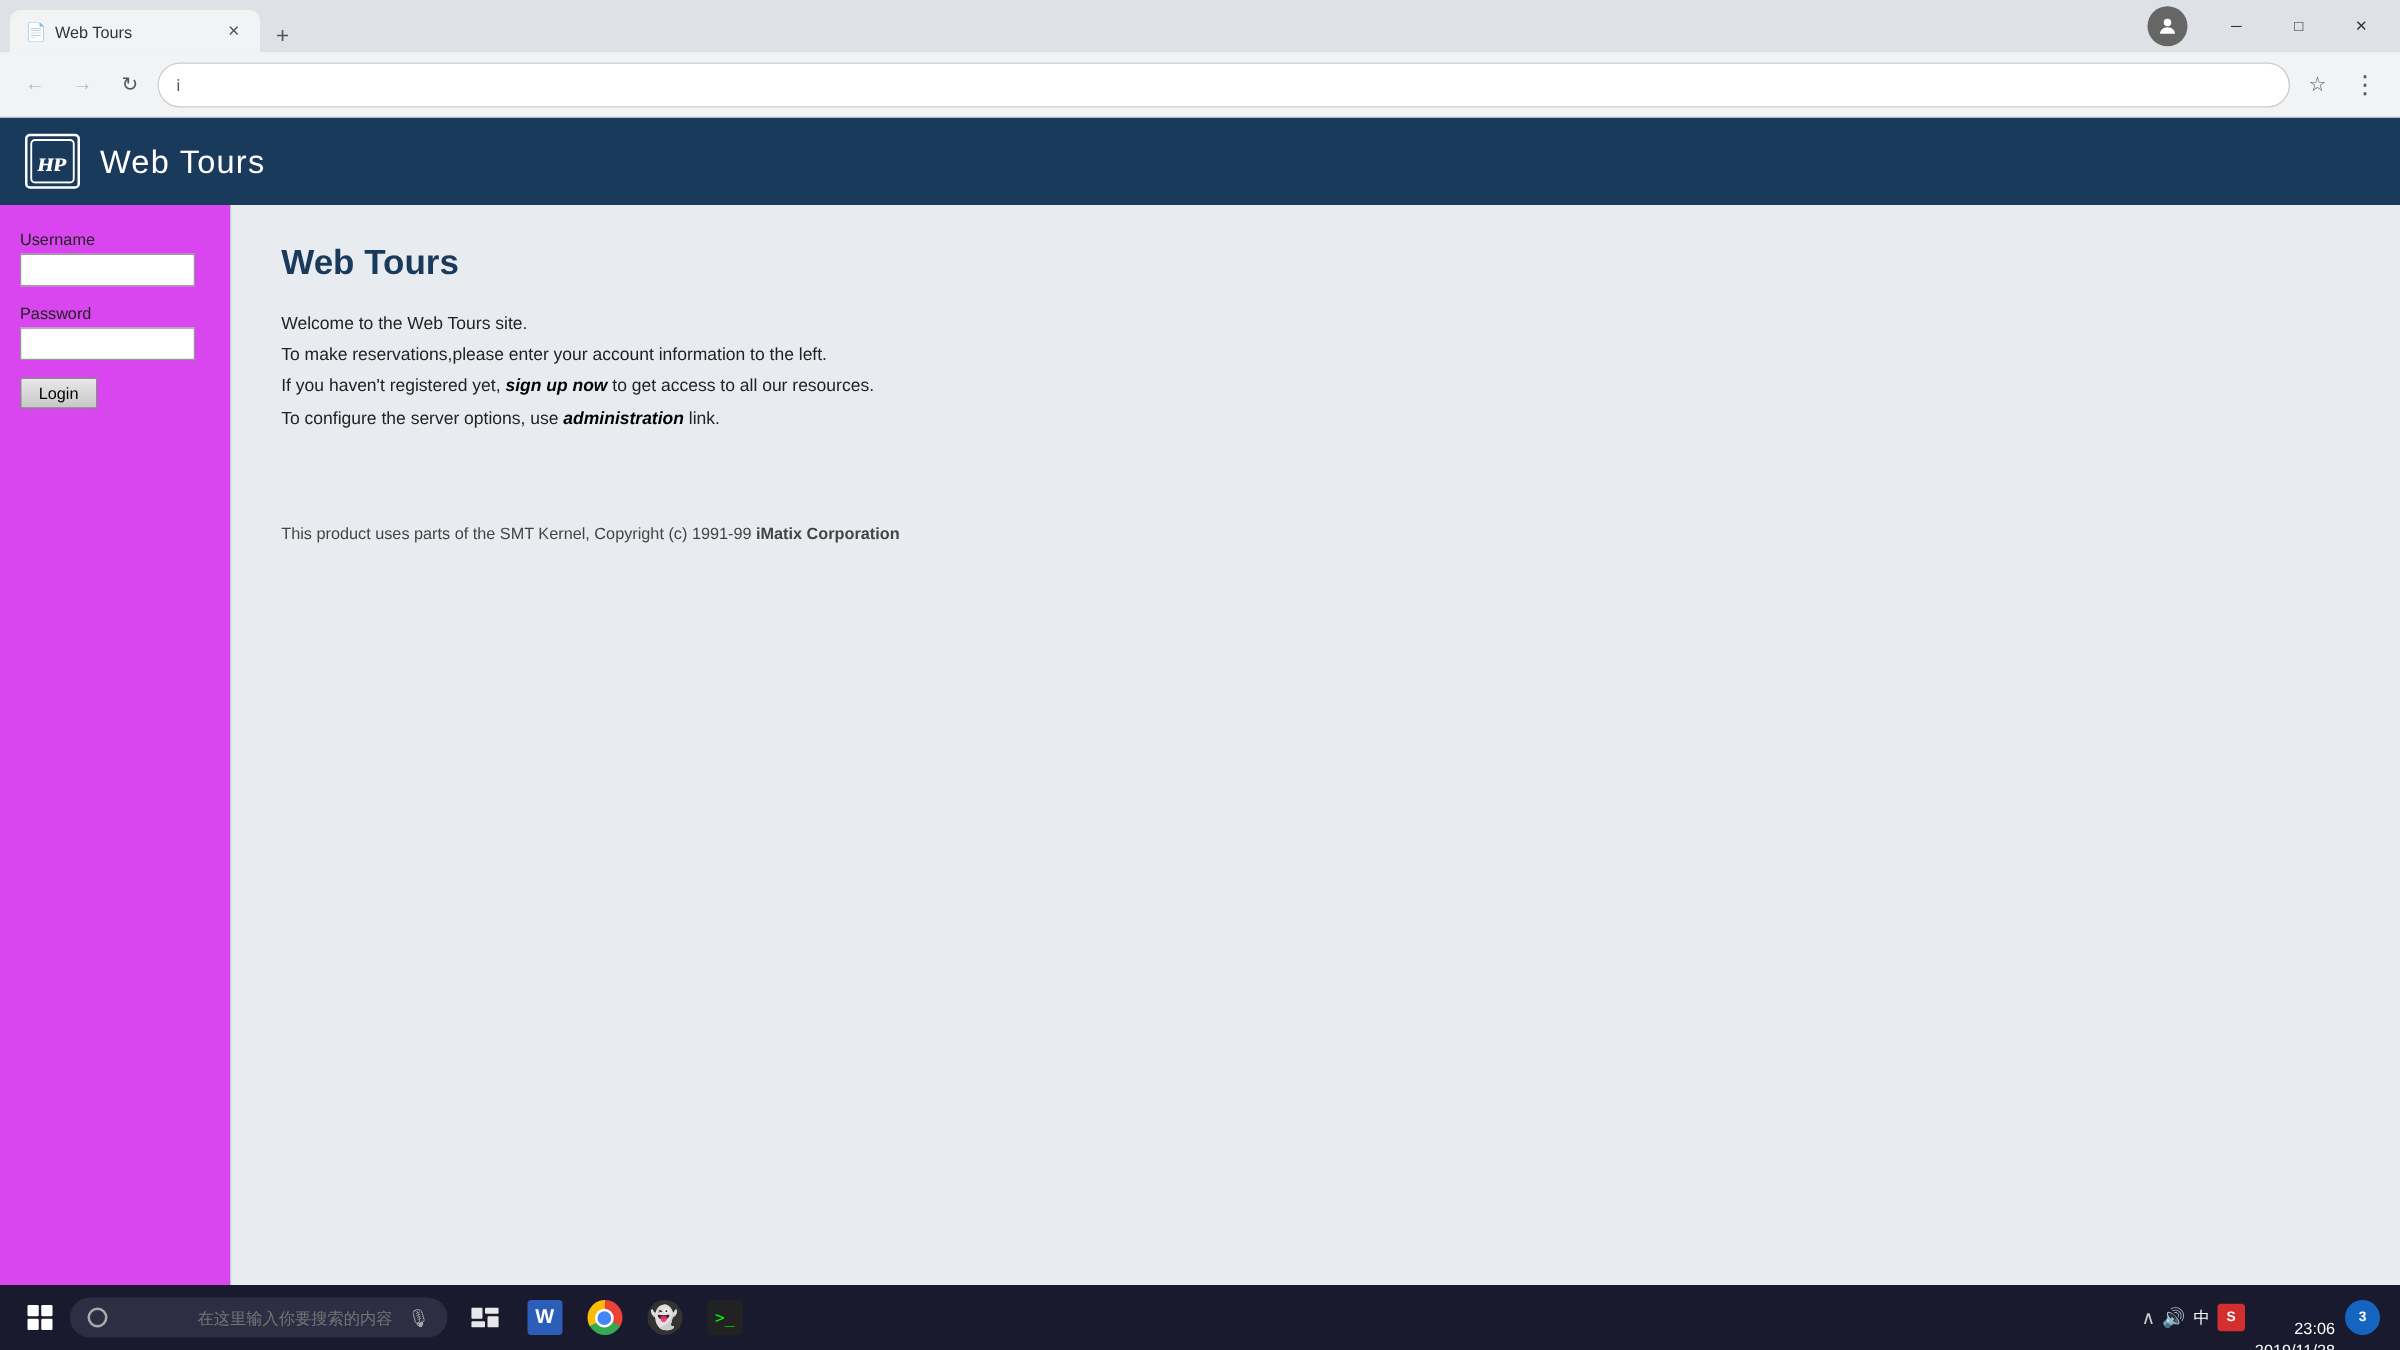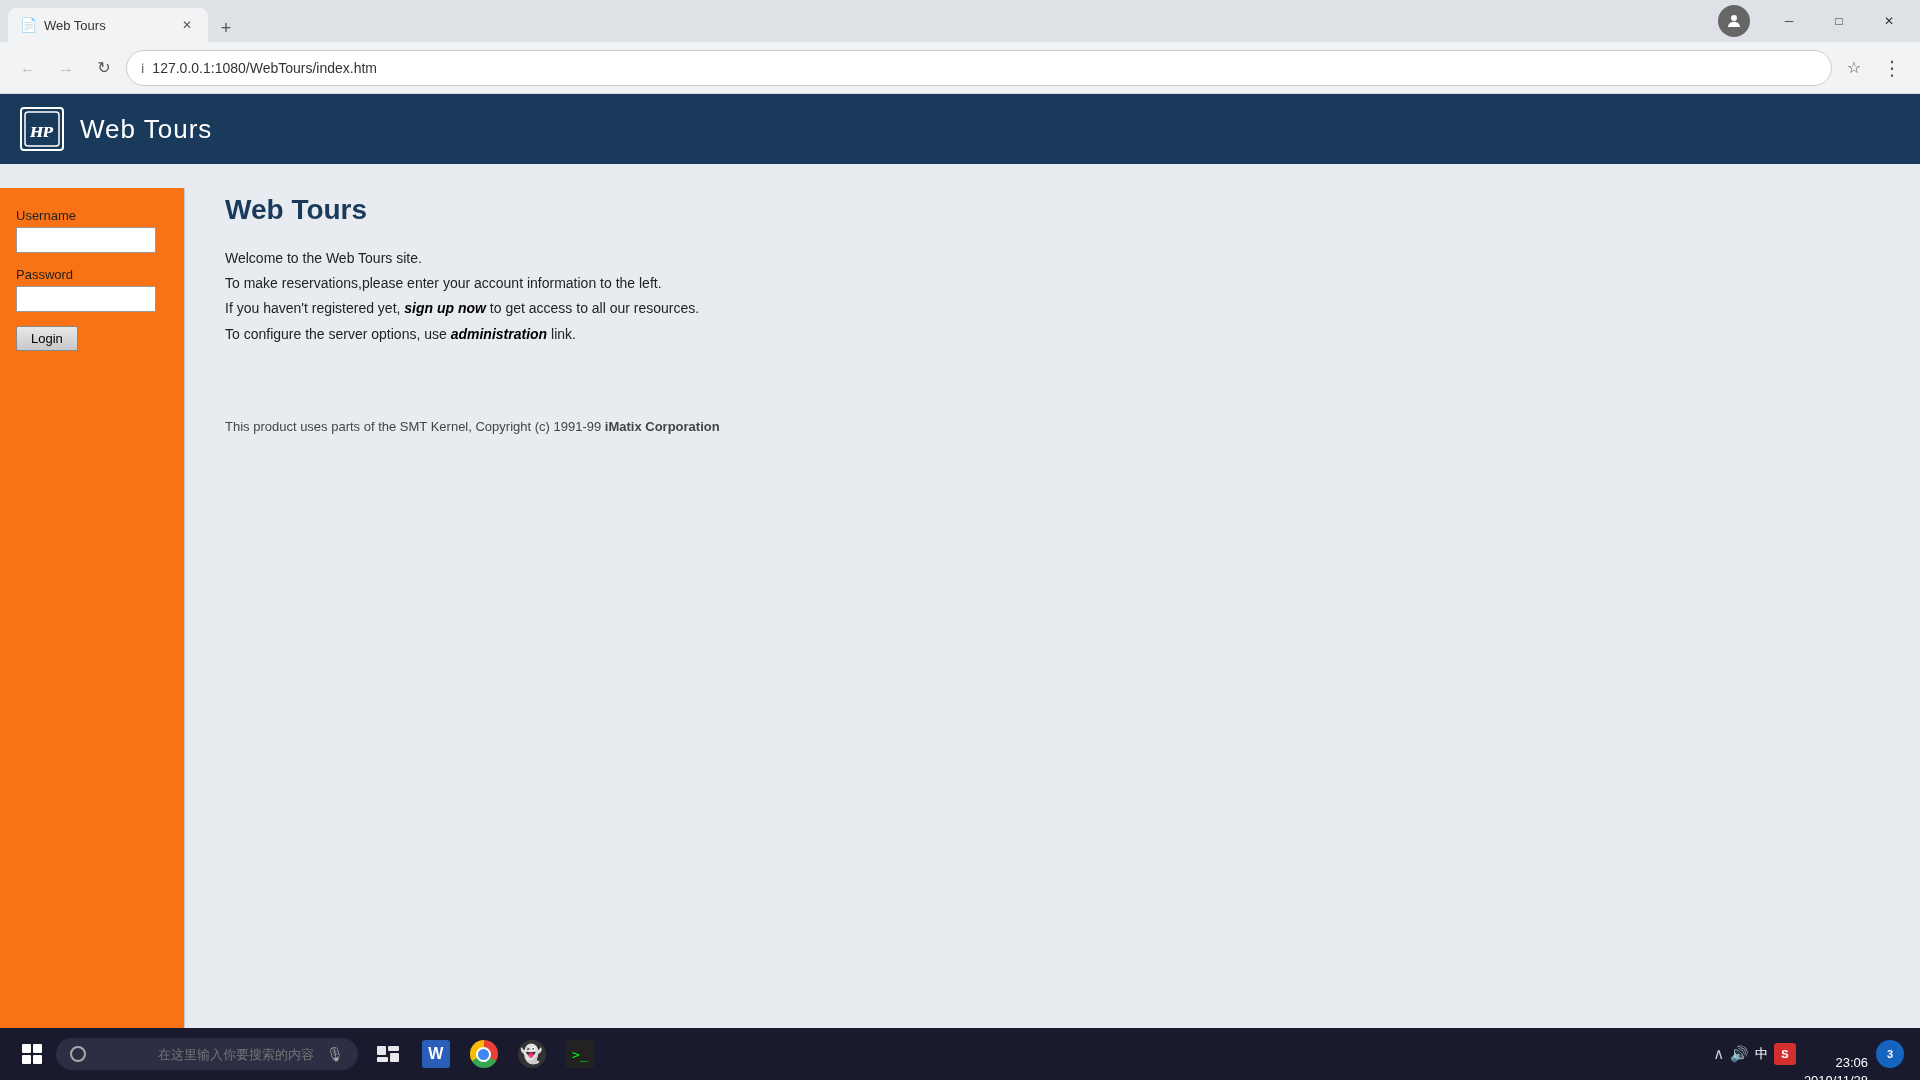--- a/index.html
+++ b/index.html
@@ -215,24 +215,23 @@
     .main-layout {
       display: flex;
       flex: 1;
       overflow: hidden;
     }
 
     
     .sidebar {
       width: 185px;
       min-width: 185px;
-      background: #f97316;
+      background: #d946ef;
       padding: 20px 16px;
       border-right: 1px solid #c0c8d0;
-      margin-top: 24px;
     }
     .form-label {
       font-size: 13px;
       color: #222;
       display: block;
       margin-bottom: 4px;
     }
     .form-input {
       width: 140px;
       height: 26px;
@@ -409,21 +408,20 @@
       <div class="win-btn close">✕</div>
     </div>
   </div>
 
   <div class="nav-bar">
     <button class="nav-btn disabled">←</button>
     <button class="nav-btn disabled">→</button>
     <button class="nav-btn">↻</button>
     <div class="address-bar-container">
       <span class="address-icon">ℹ</span>
-      <input class="address-bar" type="text" value="127.0.0.1:1080/WebTours/index.htm" style="">
     </div>
     <div class="bookmark-btn">☆</div>
     <div class="more-btn">⋮</div>
   </div>
 
   <div class="page-content">
 
     <div class="hp-header">
       <div class="hp-logo">
         <svg width="36" height="36" viewBox="0 0 36 36">

